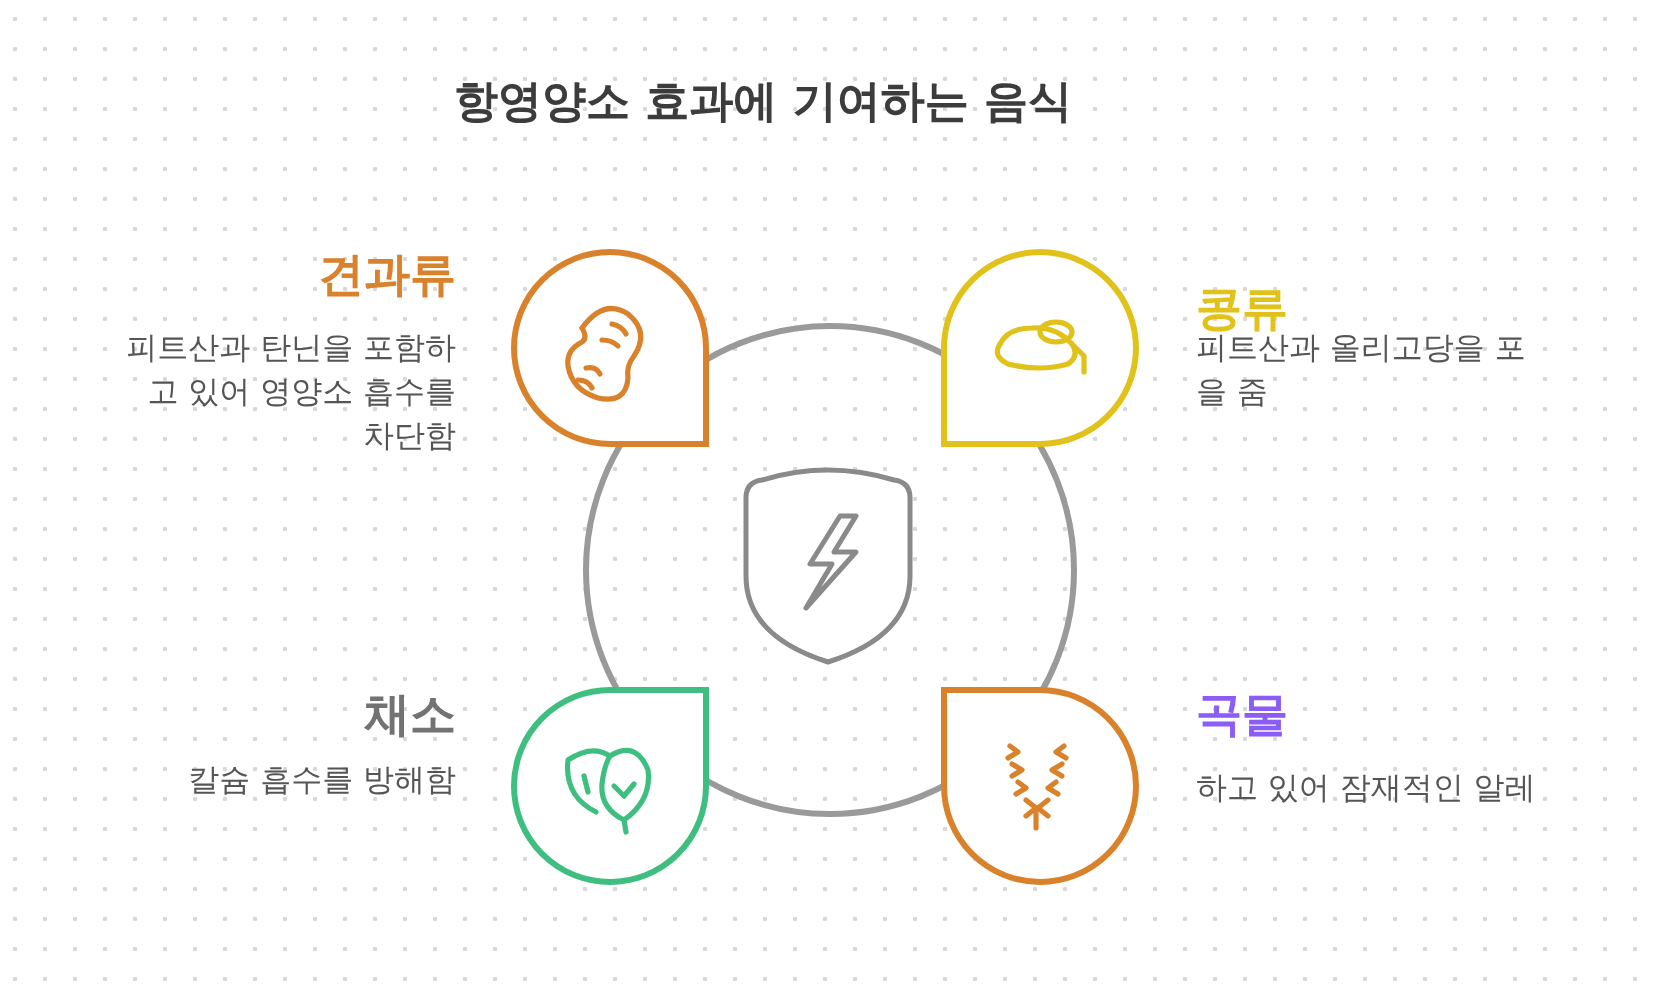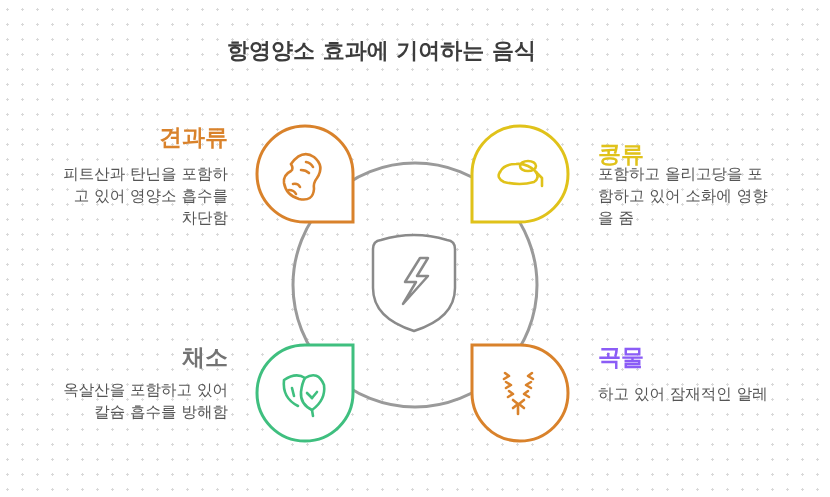--- a/index.html
+++ b/index.html
@@ -79,27 +79,25 @@
 
 <div class="label left" style="left:60px;width:168px;top:122px;color:#d9822b;">견과류</div>
 <div class="desc left" style="left:20px;width:208px;top:163px;">
   <div>피트산과 탄닌을 포함하</div>
   <div>고 있어 영양소 흡수를</div>
   <div>차단함</div>
 </div>
 
 <div class="label right" style="left:598px;top:122px;color:#e0c21a;margin-top:17px;">콩류</div>
 <div class="desc right" style="left:598px;width:220px;top:163px;">
-  <div>포함하고 올리고당을 포</div>
-  <div>함하고 있어 소화에 영향</div>
+  <div>피트산과 올리고당을 포</div>
   <div>을 줌</div>
 </div>
 
 <div class="label left" style="left:60px;width:168px;top:342px;color:#737373;">채소</div>
 <div class="desc left" style="left:20px;width:208px;top:379px;">
-  <div>옥살산을 포함하고 있어</div>
   <div>칼슘 흡수를 방해함</div>
 </div>
 
 <div class="label right" style="left:598px;top:342px;color:#8b5cf6;">곡물</div>
 <div class="desc right" style="left:598px;width:220px;top:383px;">
   <div>하고 있어 잠재적인 알레</div>
 </div>
 
 </body></html>

